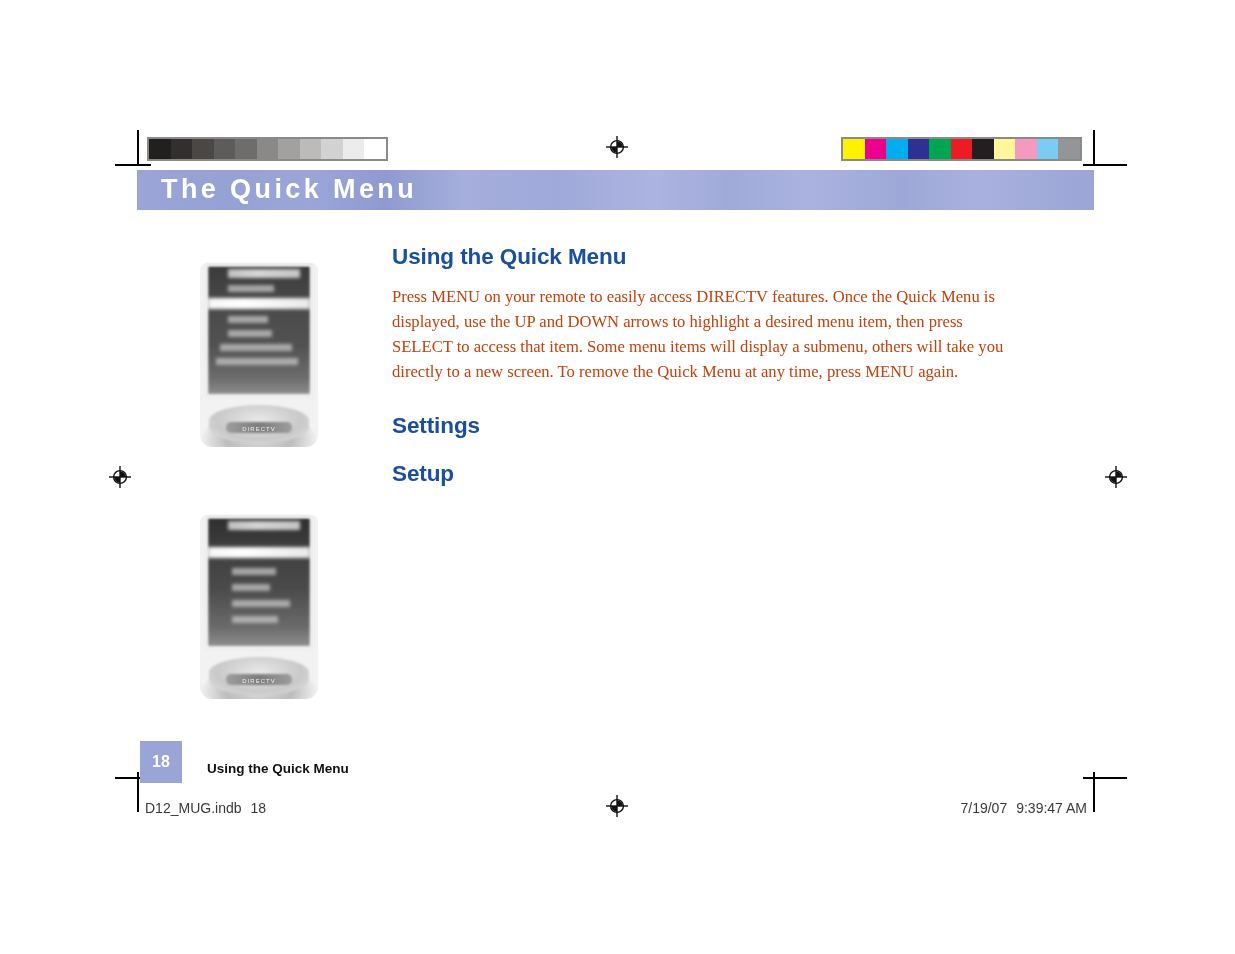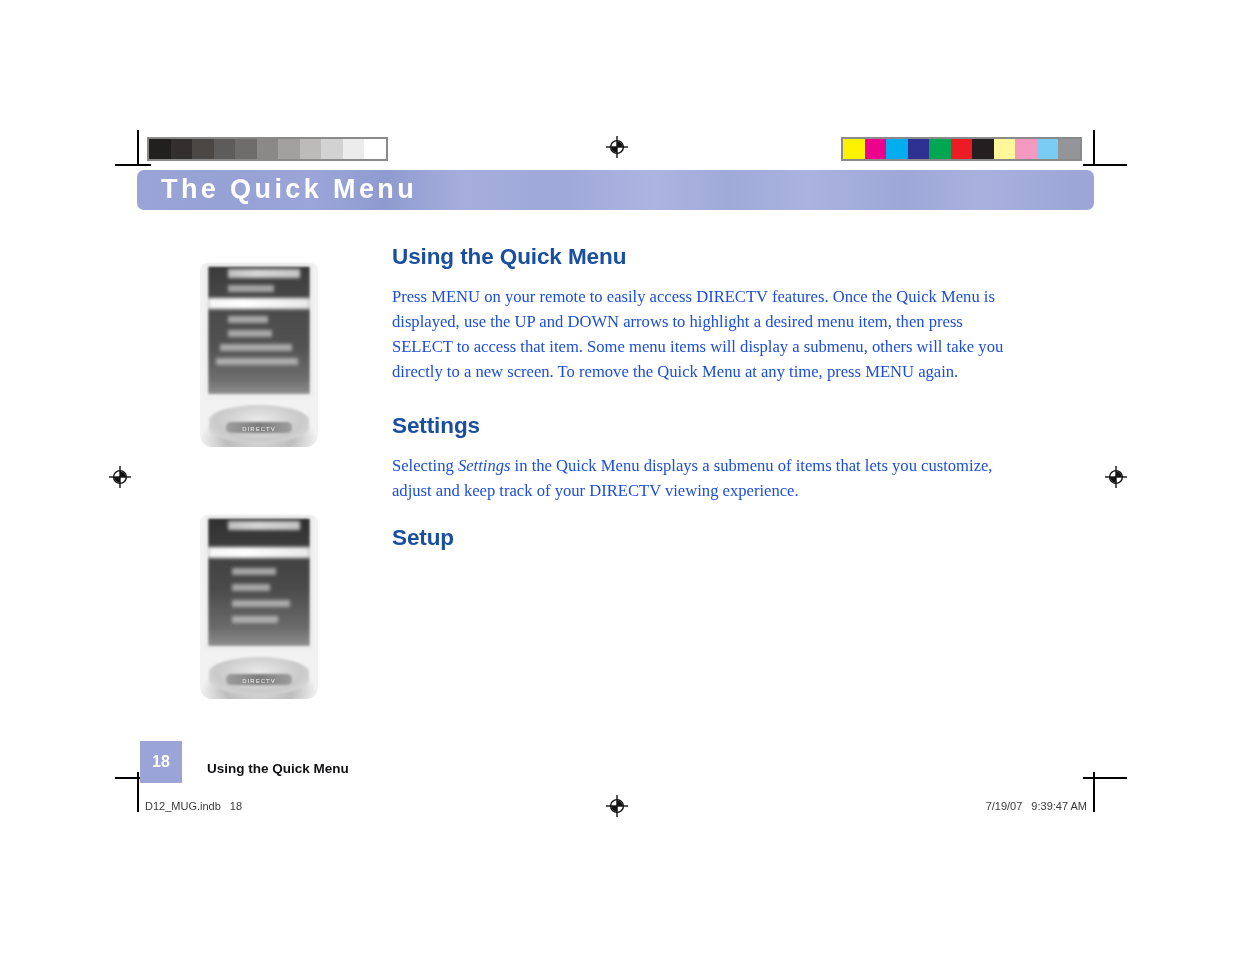--- a/index.html
+++ b/index.html
@@ -78,21 +78,20 @@
         #8f9bd0 26%,
         #a5aedc 34%,
         #9fa9da 44%,
         #acb4e0 54%,
         #a0aad9 62%,
         #aab3df 70%,
         #9ea8d8 80%,
         #a8b1de 88%,
         #9ba5d6 100%);
     overflow: hidden;
-    border-radius: 7px;
   }
   .chapter-title {
     position: absolute;
     left: 24px;
     top: 50%;
     transform: translateY(-52%);
     font-family: "Liberation Sans", sans-serif;
     font-weight: bold;
     font-size: 27px;
     letter-spacing: 3.4px;
@@ -214,21 +213,21 @@
     font-weight: bold;
     font-size: 22.5px;
     color: #1a4fa0;
     letter-spacing: -0.1px;
   }
   p.body {
     margin: 14px 0 0 0;
     font-family: "Liberation Serif", serif;
     font-size: 16.6px;
     line-height: 25px;
-    color: #1d4ed8;
+    color: #c2410c;
     text-align: left;
   }
   p.body em { font-style: italic; }
   .gap-lg { height: 29px; }
   .gap-md { height: 22px; }
 
   
   .folio-box {
     position: absolute;
     left: 140px;
@@ -255,21 +254,21 @@
     font-family: "Liberation Sans", sans-serif;
     font-weight: bold;
     font-size: 13.5px;
     color: #111114;
   }
 
   
   .slug {
     position: absolute;
     font-family: "Liberation Sans", sans-serif;
-    font-size: 11px;
+    font-size: 14px;
     color: #3a3a3a;
     white-space: nowrap;
   }
   .slug.left  { left: 145px; top: 800px; }
   .slug.right { right: 148px; top: 800px; }
   .slug .sp { display: inline-block; width: 9px; }
 </style>
 </head>
 <body>
 
@@ -386,21 +385,20 @@
   </div>
 
   <div class="content">
 
     <h2 class="sec">Using the Quick Menu</h2>
     <p class="body">Press MENU on your remote to easily access DIRECTV features. Once the Quick Menu is displayed, use the UP and DOWN arrows to highlight a desired menu item, then press SELECT to access that item. Some menu items will display a submenu, others will take you directly to a new screen. To remove the Quick Menu at any time, press MENU again.</p>
 
     <div class="gap-lg"></div>
 
     <h2 class="sec">Settings</h2>
-    <p class="body"><span>Selecting </span><em>Settings</em><span> in the Quick Menu displays a submenu of items that lets you customize, adjust and keep track of your DIRECTV viewing experience.</span></p>
 
     <div class="gap-md"></div>
 
     <h2 class="sec">Setup</h2>
 
   </div>
 
   <div class="folio-box">
     <div class="folio-num">18</div>
   </div>

